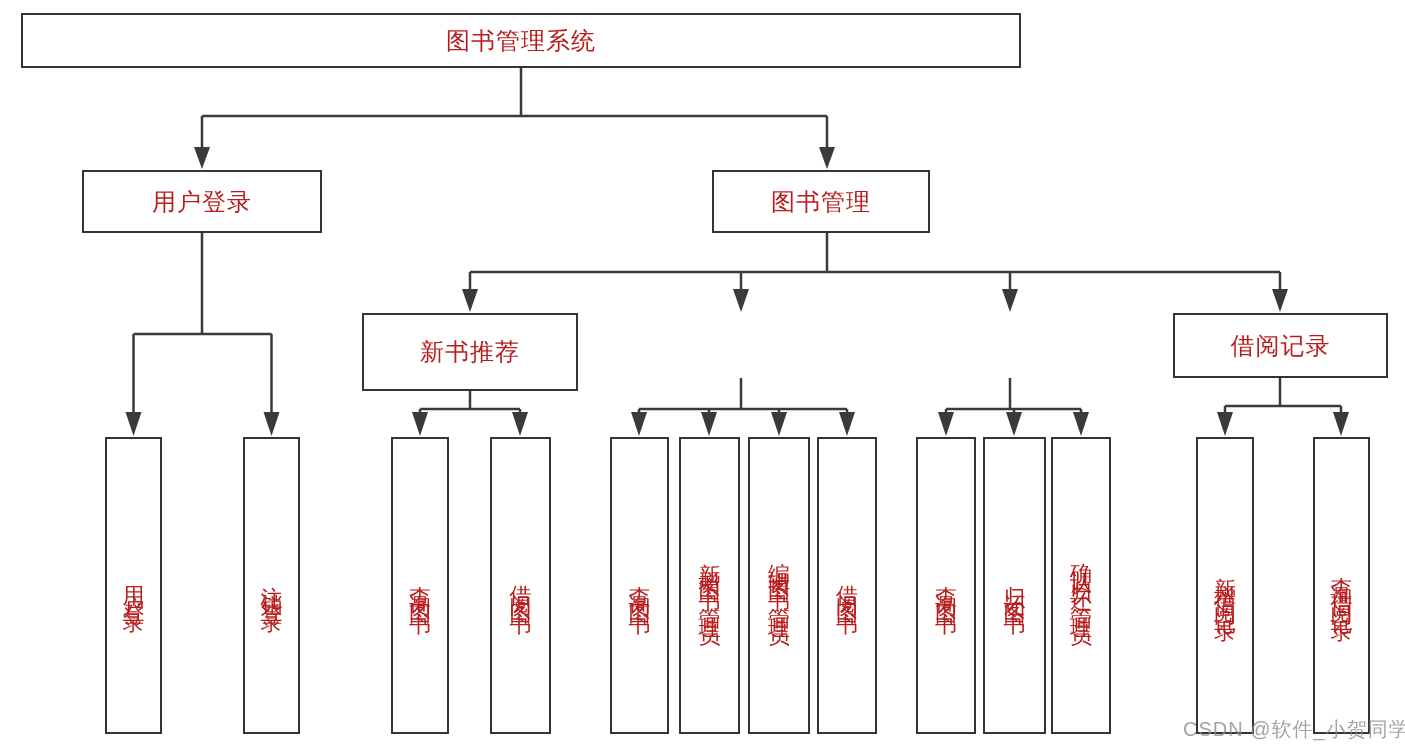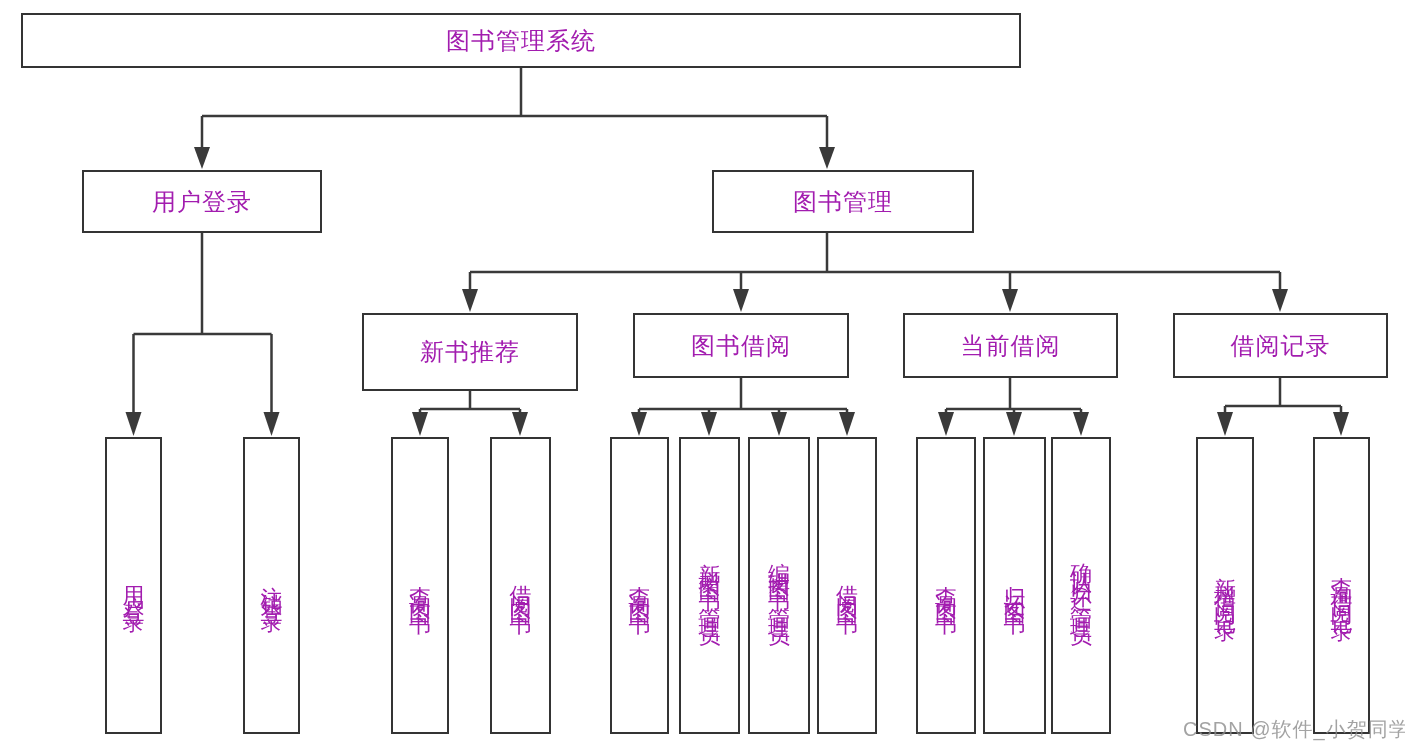--- a/index.html
+++ b/index.html
@@ -5,21 +5,21 @@
   html,body{margin:0;padding:0;background:#fff;}
   .canvas{
     position:relative;width:1405px;height:747px;background:#fff;
     font-family:"Liberation Sans","DejaVu Sans",sans-serif;overflow:hidden;
   }
   .connectors{position:absolute;left:0;top:0;width:1405px;height:747px;z-index:1;}
   .connectors path{fill:none;stroke:#3a3a3a;stroke-width:2.5;}
   .connectors polygon{fill:#3a3a3a;stroke:none;}
   .node{
     position:absolute;box-sizing:border-box;border:2px solid #343434;background:#fff;
-    display:flex;align-items:center;justify-content:center;color:#a21caf;z-index:2;
+    display:flex;align-items:center;justify-content:center;color:#b91c1c;z-index:2;
   }
   .box-h span{font-size:24px;letter-spacing:1px;white-space:nowrap;}
   .box-v span{
     writing-mode:vertical-rl;text-orientation:mixed;
     font-size:22px;letter-spacing:9px;line-height:1;white-space:nowrap;
   }
   .watermark{
     position:absolute;left:1183px;top:716px;z-index:3;
     font-size:20px;color:rgba(140,140,140,0.8);letter-spacing:1px;white-space:nowrap;
   }
@@ -72,32 +72,26 @@
     </g>
   </svg>
 
   <div class="node box-h" style="left:21px;top:13px;width:1000px;height:55px">
     <span>图书管理系统</span>
   </div>
 
   <div class="node box-h" style="left:82px;top:170px;width:240px;height:63px">
     <span>用户登录</span>
   </div>
-  <div class="node box-h" style="left:712px;top:170px;width:262px;height:63px">
+  <div class="node box-h" style="left:712px;top:170px;width:218px;height:63px">
     <span>图书管理</span>
   </div>
 
   <div class="node box-h" style="left:362px;top:313px;width:216px;height:78px">
     <span>新书推荐</span>
-  </div>
-  <div class="node box-h" style="left:633px;top:313px;width:216px;height:65px">
-    <span>图书借阅</span>
-  </div>
-  <div class="node box-h" style="left:903px;top:313px;width:215px;height:65px">
-    <span>当前借阅</span>
   </div>
   <div class="node box-h" style="left:1173px;top:313px;width:215px;height:65px">
     <span>借阅记录</span>
   </div>
 
   <div class="node box-v" style="left:105px;top:437px;width:57px;height:297px">
     <span>用户登录</span>
   </div>
   <div class="node box-v" style="left:243px;top:437px;width:57px;height:297px">
     <span>注销登录</span>

